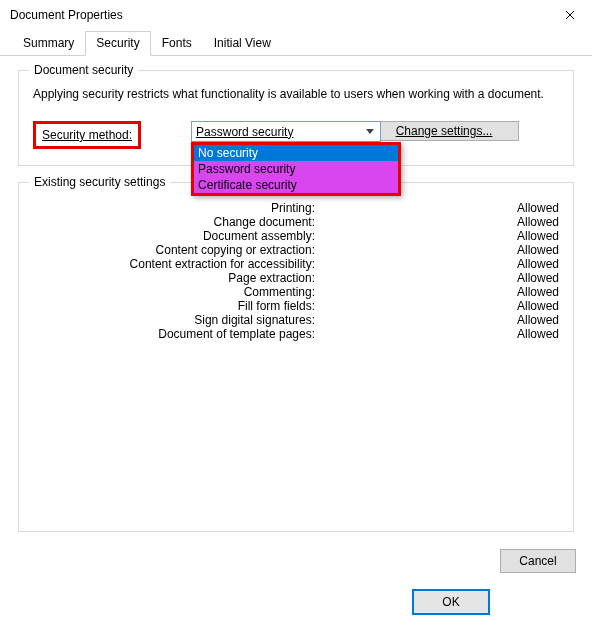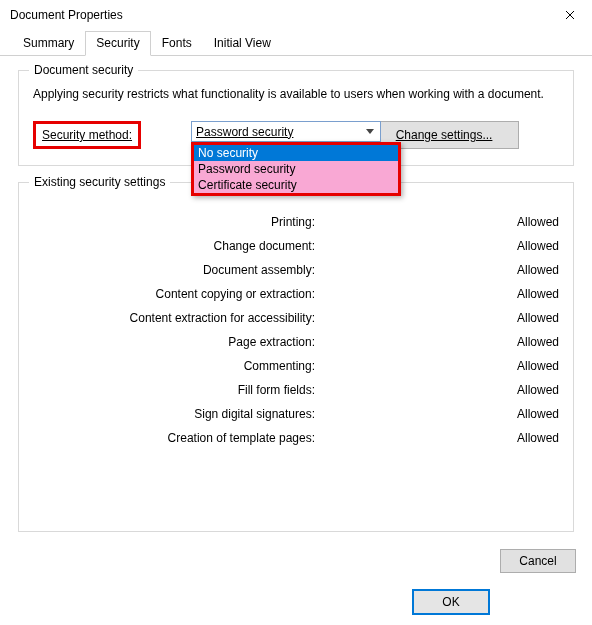--- a/index.html
+++ b/index.html
@@ -107,49 +107,48 @@
     align-items: center;
     justify-content: center;
   }
   .combo .arrow svg { width: 8px; height: 5px; }
   .dropdown {
     position: absolute;
     top: 21px;
     left: 0;
     width: 204px;
     border: 3px solid #e60000;
-    background: #f9a8d4;
+    background: #d946ef;
     box-shadow: 2px 2px 5px rgba(0,0,0,0.3);
     z-index: 10;
   }
   .dropdown .opt {
     padding: 1px 4px;
     white-space: nowrap;
   }
   .dropdown .opt.sel {
     background: #0078d7;
     color: #fff;
   }
   .btn {
     border: 1px solid #adadad;
     background: #e1e1e1;
-    height: 28px;
+    height: 20px;
     padding: 4px 20px;
     display: inline-flex;
     align-items: center;
     justify-content: center;
     margin-left: 18px;
     min-width: 150px;
     box-sizing: border-box;
   }
   .settings-table {
     display: grid;
     grid-template-columns: 290px auto;
-    row-gap: 10px;
-    margin-top: 20px;
+    margin-top: 6px;
   }
   .settings-table .k {
     text-align: right;
     padding-right: 8px;
   }
   .settings-table .v {
     text-align: right;
     padding-left: 8px;
   }
   .footer {
@@ -242,21 +241,21 @@
         <div class="k">Content extraction for accessibility:</div>
         <div class="v">Allowed</div>
         <div class="k">Page extraction:</div>
         <div class="v">Allowed</div>
         <div class="k">Commenting:</div>
         <div class="v">Allowed</div>
         <div class="k">Fill form fields:</div>
         <div class="v">Allowed</div>
         <div class="k">Sign digital signatures:</div>
         <div class="v">Allowed</div>
-        <div class="k">Creation of template pages:</div>
+        <div class="k">Document of template pages:</div>
         <div class="v">Allowed</div>
       </div>
   </div>
 
 </div>
 
 <div class="footer">
   <div class="fbtn primary">
     <span>OK</span>
   </div>

